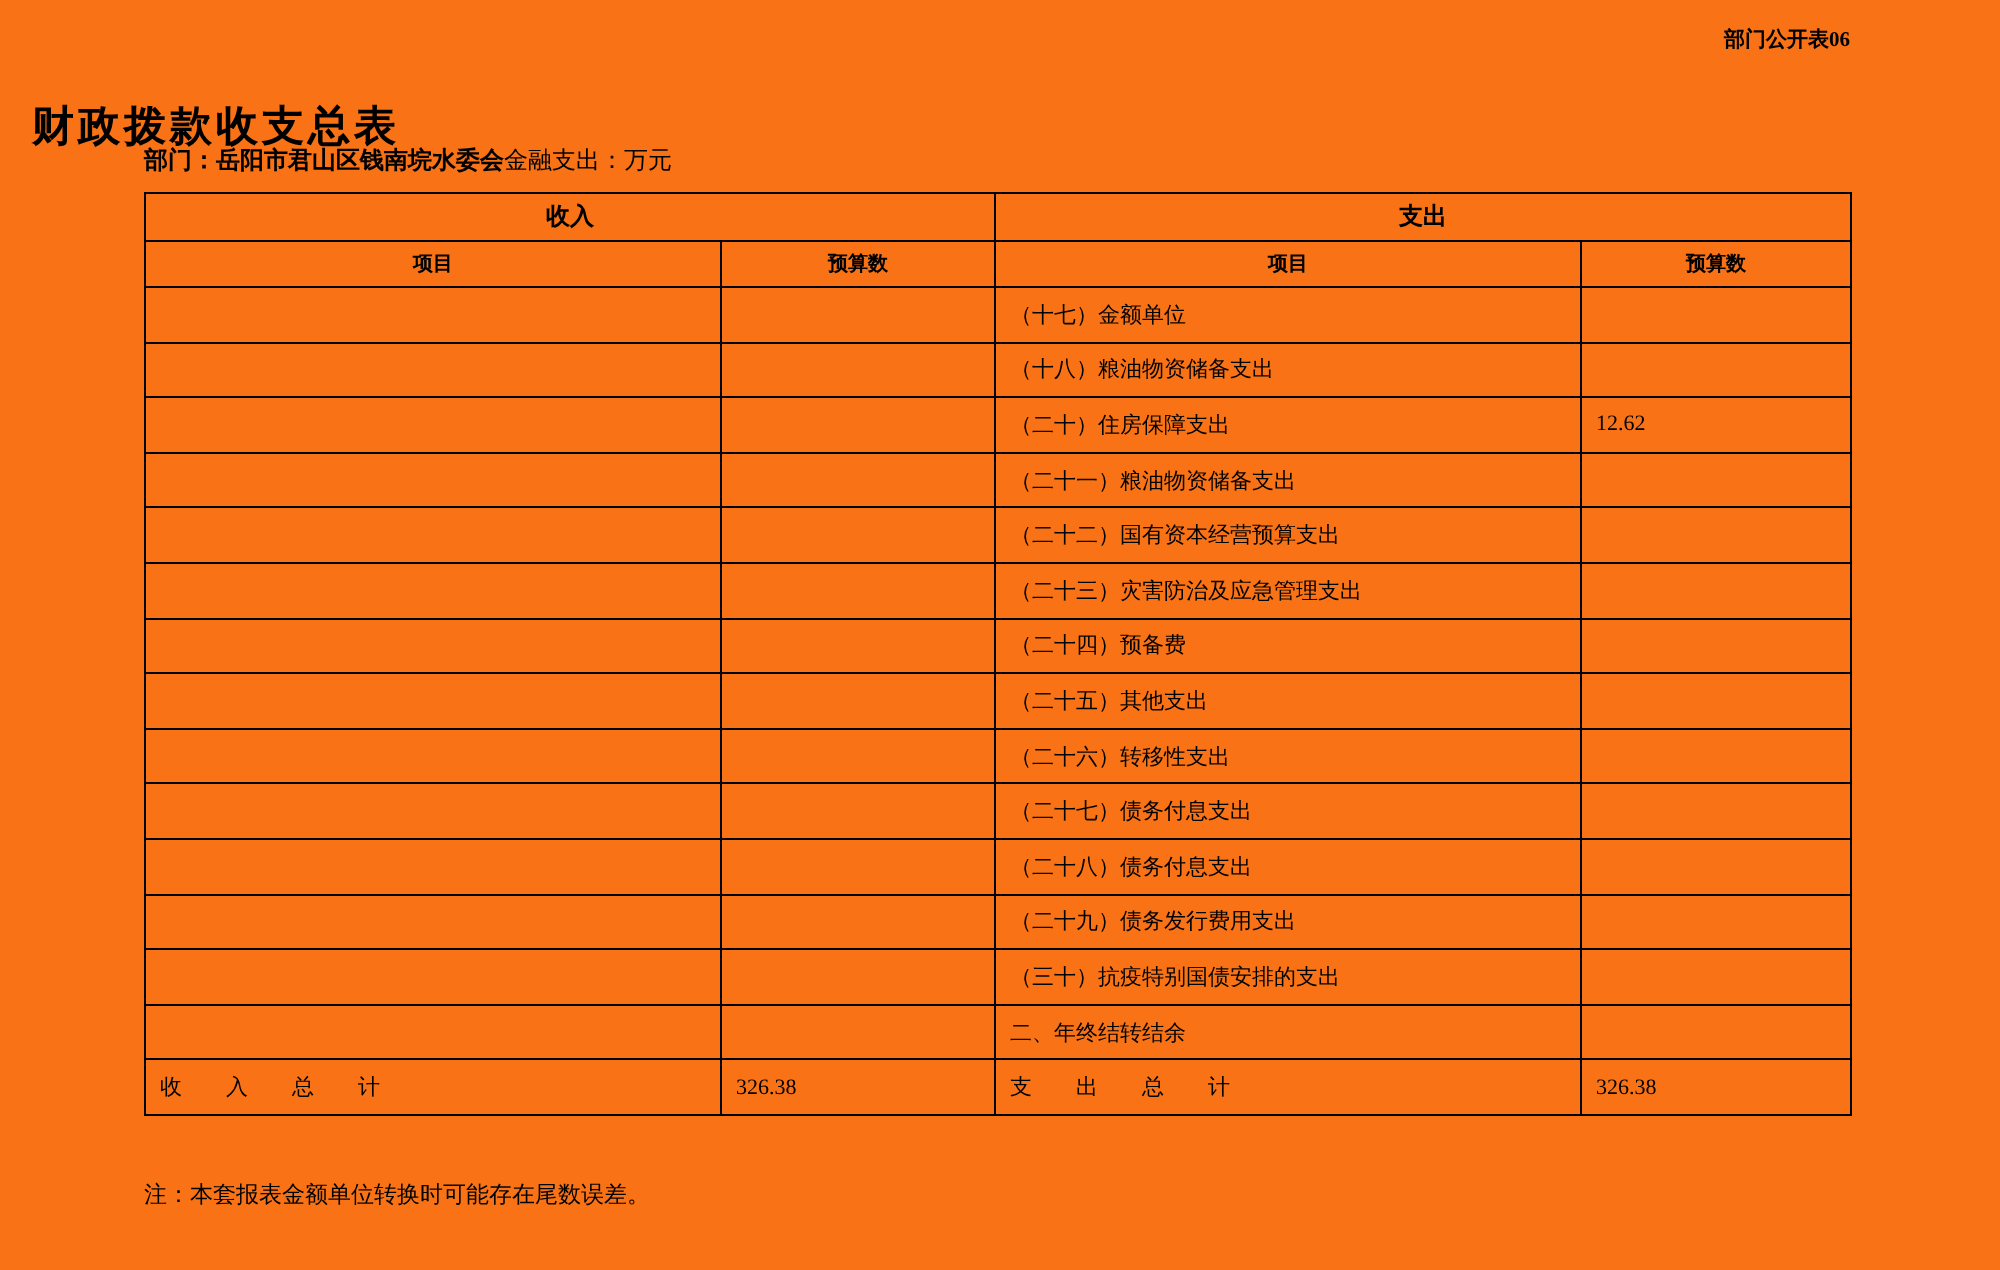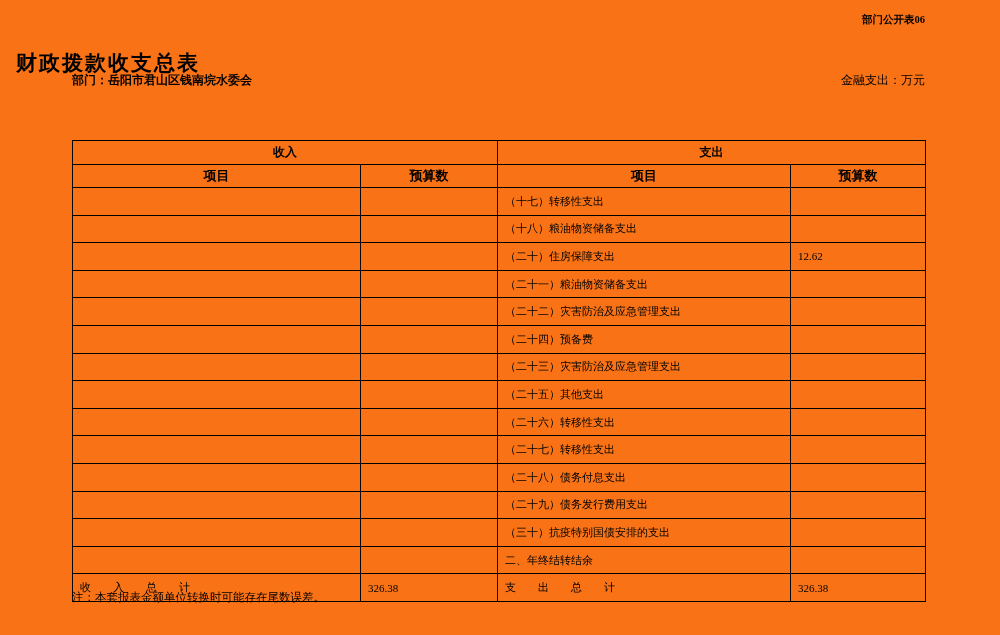--- a/index.html
+++ b/index.html
@@ -32,56 +32,54 @@
     font-weight: bold;
     letter-spacing: 2px;
     margin: 16px;
   }
   .meta-row {
     position: absolute;
     top: 72px;
     left: 72px;
     width: 853px;
     display: flex;
-    justify-content: space-between;
     align-items: flex-end;
   }
   .dept {
     font-size: 12px;
     font-weight: bold;
   }
   .unit {
     font-size: 12px;
     font-weight: normal;
   }
   table.budget-table {
     position: absolute;
     top: 96px;
     left: 72px;
     width: 853px;
     border-collapse: collapse;
     table-layout: fixed;
-    margin-top: 44px;
   }
   table.budget-table th,
   table.budget-table td {
     border: 1px solid #000000;
     padding: 0 7px;
     overflow: hidden;
     white-space: nowrap;
   }
   thead tr.group-row th {
     height: 23px;
     font-size: 12px;
     font-weight: bold;
     text-align: center;
   }
   thead tr.col-row th {
     height: 22px;
-    font-size: 13px;
+    font-size: 10px;
     font-weight: bold;
     text-align: center;
   }
   tbody td {
     height: 26.6px;
     font-size: 11px;
     font-weight: normal;
   }
   tbody td.item { text-align: left; }
   tbody td.num  { text-align: left; }
@@ -123,21 +121,21 @@
         <th>项目</th>
         <th>预算数</th>
         <th>项目</th>
         <th>预算数</th>
       </tr>
     </thead>
     <tbody>
         <tr>
           <td class="item"></td>
           <td class="num"></td>
-          <td class="item">（十七）转移性支出</td>
+          <td class="item">（十七）金额单位</td>
           <td class="num"></td>
         </tr>
         <tr>
           <td class="item"></td>
           <td class="num"></td>
           <td class="item">（十八）粮油物资储备支出</td>
           <td class="num"></td>
         </tr>
         <tr>
           <td class="item"></td>
@@ -147,51 +145,51 @@
         </tr>
         <tr>
           <td class="item"></td>
           <td class="num"></td>
           <td class="item">（二十一）粮油物资储备支出</td>
           <td class="num"></td>
         </tr>
         <tr>
           <td class="item"></td>
           <td class="num"></td>
-          <td class="item">（二十二）灾害防治及应急管理支出</td>
+          <td class="item">（二十二）国有资本经营预算支出</td>
+          <td class="num"></td>
+        </tr>
+        <tr>
+          <td class="item"></td>
+          <td class="num"></td>
+          <td class="item">（二十三）灾害防治及应急管理支出</td>
           <td class="num"></td>
         </tr>
         <tr>
           <td class="item"></td>
           <td class="num"></td>
           <td class="item">（二十四）预备费</td>
           <td class="num"></td>
         </tr>
         <tr>
           <td class="item"></td>
           <td class="num"></td>
-          <td class="item">（二十三）灾害防治及应急管理支出</td>
-          <td class="num"></td>
-        </tr>
-        <tr>
-          <td class="item"></td>
-          <td class="num"></td>
           <td class="item">（二十五）其他支出</td>
           <td class="num"></td>
         </tr>
         <tr>
           <td class="item"></td>
           <td class="num"></td>
           <td class="item">（二十六）转移性支出</td>
           <td class="num"></td>
         </tr>
         <tr>
           <td class="item"></td>
           <td class="num"></td>
-          <td class="item">（二十七）转移性支出</td>
+          <td class="item">（二十七）债务付息支出</td>
           <td class="num"></td>
         </tr>
         <tr>
           <td class="item"></td>
           <td class="num"></td>
           <td class="item">（二十八）债务付息支出</td>
           <td class="num"></td>
         </tr>
         <tr>
           <td class="item"></td>

